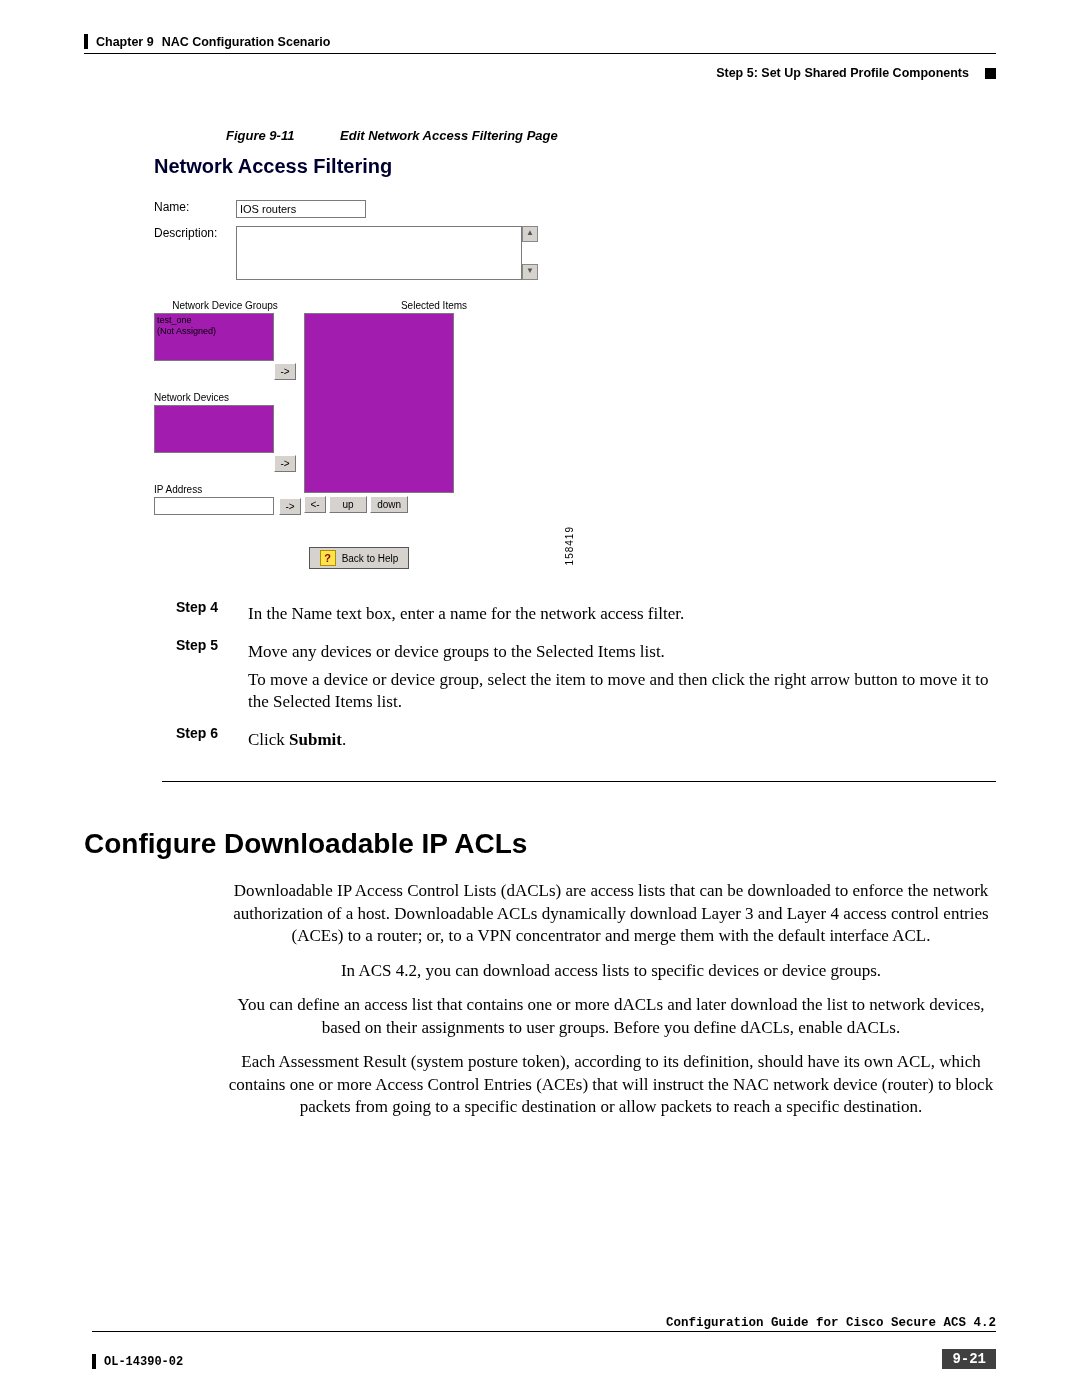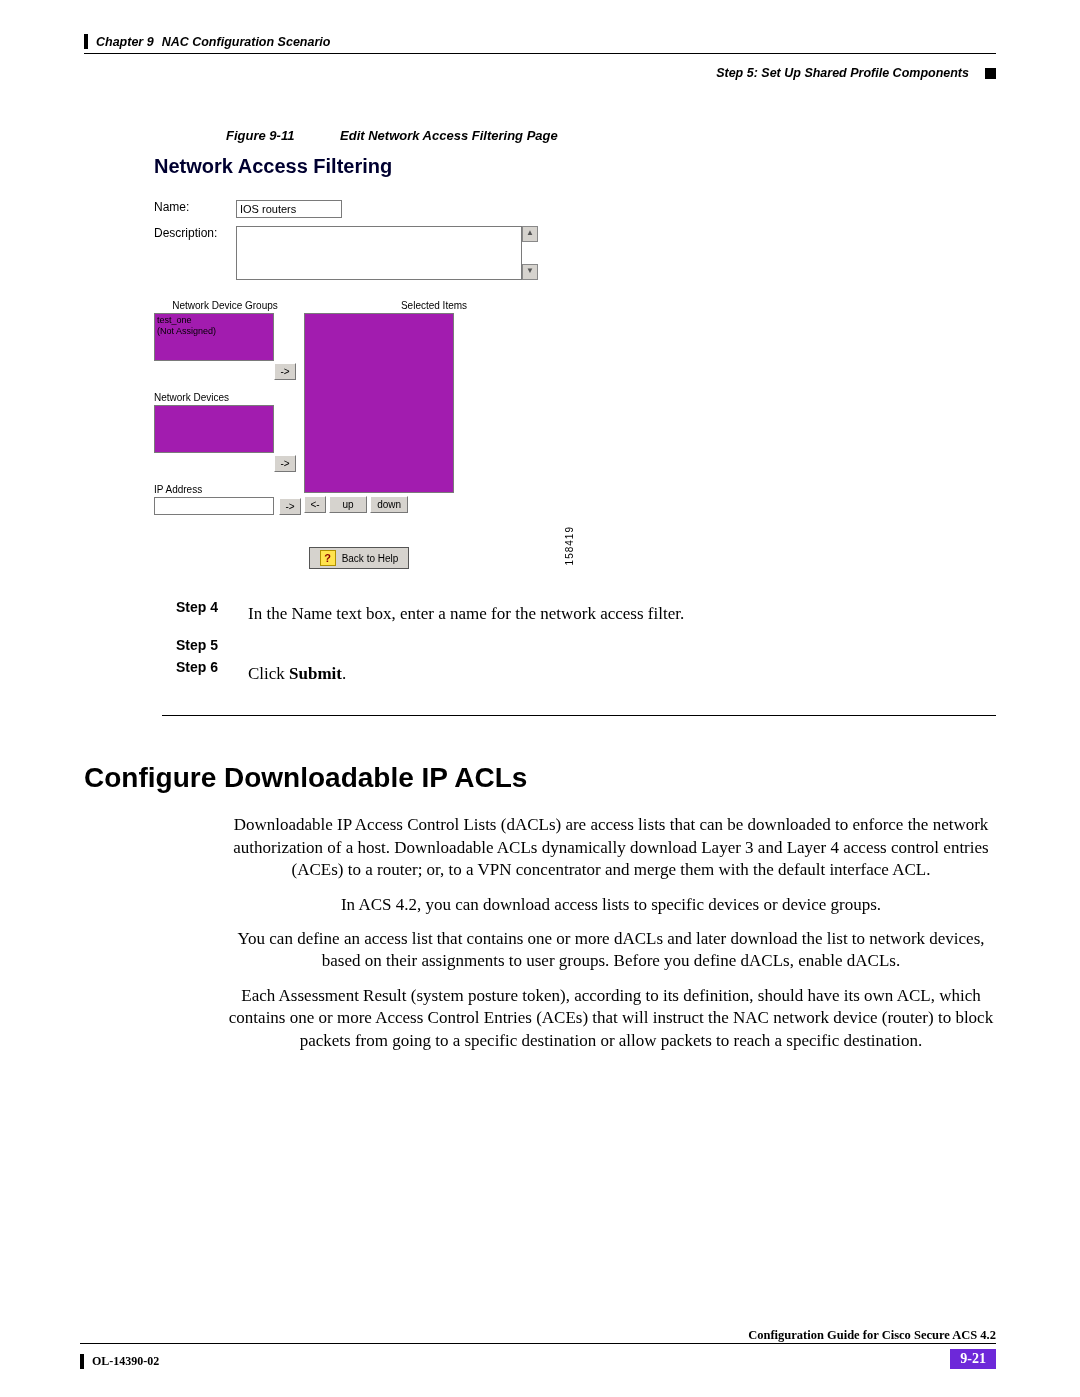--- a/index.html
+++ b/index.html
@@ -18,21 +18,20 @@
     padding: 34px 84px 30px 84px;
     font-size: 16px;
   }
 
   
   .runhead {
     font-family: Arial, Helvetica, sans-serif;
     font-size: 12.5px;
     font-weight: 700;
     margin-bottom: 16px;
-    font-style: italic;
   }
   .runhead-left {
     display: flex;
     align-items: center;
     gap: 8px;
   }
   .left-bar {
     display:inline-block;
     width:4px;
     height:15px;
@@ -81,21 +80,21 @@
     color:#000030;
     margin: 2px 0 22px 0;
     font-family: Arial, Helvetica, sans-serif;
   }
   .ui-row { display:flex; align-items:flex-start; margin-bottom:8px; }
   .ui-label { width: 82px; font-size:12px; }
   .ui-input {
     border:1px solid #7a7a7a;
     background:#fff;
     height:18px;
-    width:106px;
+    width:130px;
     padding:1px 3px;
     font-family: Arial, Helvetica, sans-serif;
     font-size:11px;
     box-sizing: border-box;
   }
   .ui-textarea {
     border:1px solid #7a7a7a;
     background:#fff;
     height:54px;
     width:286px;
@@ -215,40 +214,40 @@
     margin: 0 0 12px 142px;
     font-size:17px;
     line-height:1.32;
     font-family:"Times New Roman", serif;
     text-align:center;
   }
 
   
   .footer {
     position:absolute;
-    left:80px; right:84px; bottom:28px;
-    font-family: Liberation Serif, serif;
+    left:92px; right:84px; bottom:28px;
+    font-family: Liberation Mono, monospace;
   }
   .footer-line { border:0; border-top:1px solid #000; margin:0 0 3px 0; }
   .footer-row {
     display:flex;
     justify-content:space-between;
     align-items:flex-end;
     font-size:12px;
     font-weight:700;
   }
   .footer-right-title { font-size:12.5px; font-weight:700; text-align:right; }
   .page-num {
     display:inline-block;
-    background:#6d28d9;
+    background:#404040;
     color:#fff;
     padding:2px 10px;
     font-size:14px;
     font-weight:700;
-    margin-top:2px;
+    margin-top:14px;
   }
   .footer-left {
     display:flex; align-items:flex-end; gap:8px;
     margin-top:6px;
   }
 </style>
 </head>
 <body>
 
 <div class="page">
@@ -334,20 +333,24 @@
 
   <div class="steps">
     <div class="step-row">
       <div class="step-label">Step 4</div>
       <div class="step-body">
           <p>In the Name text box, enter a name for the network access filter.</p>
         </div>
     </div>
     <div class="step-row">
       <div class="step-label">Step 5</div>
+      <div class="step-body">
+        <p>Move any devices or device groups to the Selected Items list.</p>
+        <p>To move a device or device group, select the item to move and then click the right arrow button to move it to the Selected Items list.</p>
+      </div>
     </div>
     <div class="step-row">
       <div class="step-label">Step 6</div>
       <div class="step-body">
         <p>
           <span>Click </span><b>Submit</b><span>.</span>
         </p>
       </div>
     </div>
   </div>

